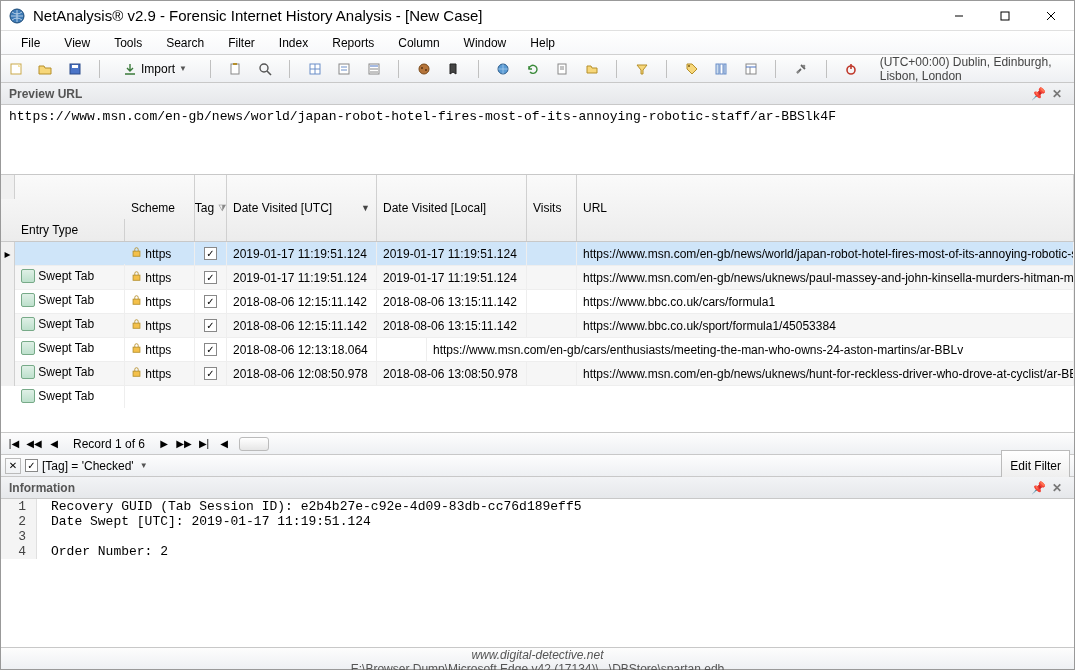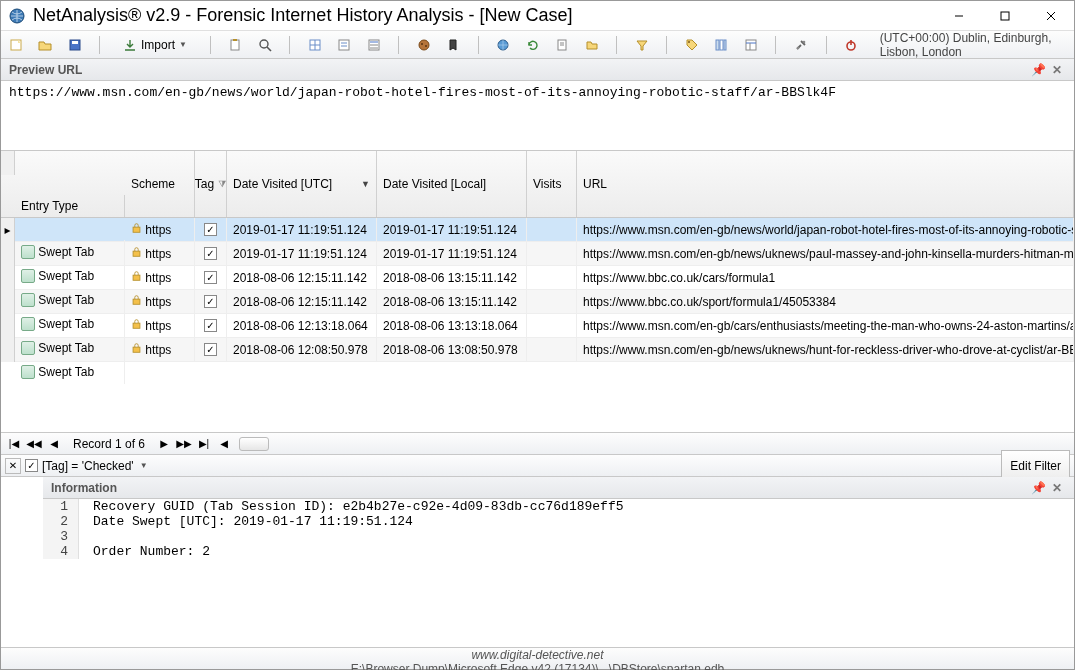--- a/index.html
+++ b/index.html
@@ -2,21 +2,21 @@
 <html><head>
 <meta charset="utf-8">
 <style>
 * { margin:0; padding:0; box-sizing:border-box; }
 body { font-family:"Segoe UI",Tahoma,sans-serif; font-size:12px; background:#fff; color:#000; }
 .window { width:1075px; height:670px; border:1px solid #999; display:flex; flex-direction:column; background:#fff; }
 
 
 .titlebar { height:30px; display:flex; align-items:center; background:#fff; border-bottom:1px solid #e0e0e0; }
 .titlebar .app-icon { width:16px; height:16px; margin:0 8px; }
-.titlebar .title { flex:1; font-size:18px; }
+.titlebar .title { flex:1; font-size:15px; }
 .titlebar .wbtn { width:46px; height:30px; display:flex; align-items:center; justify-content:center; cursor:pointer; }
 
 
 .menubar { height:24px; display:flex; align-items:center; background:linear-gradient(#fff,#f7f8fa); padding:0 8px; border-bottom:1px solid #d0d0d0; }
 .menubar span { padding:3px 12px; cursor:pointer; }
 
 
 .toolbar { height:28px; display:flex; align-items:center; background:linear-gradient(#fdfdfd,#eef0f3); border-bottom:1px solid #c8c8c8; padding:0 6px;gap:12px; }
 .tbtn { width:22px; height:22px; display:flex; align-items:center; justify-content:center; margin:0 1px; cursor:pointer; border-radius:3px; }
 .tbtn.wide { width:auto; padding:0 6px; }
@@ -75,21 +75,21 @@
 
 
 .ico { width:14px; height:14px; display:inline-block; }
 .tab-ico { border:1px solid #7a8; background:linear-gradient(#dff0e6,#bde0cc); border-radius:2px; }
 .lock-ico svg { width:11px; height:12px; }
 .chk { width:13px; height:13px; border:1px solid #888; background:#fff; display:flex; align-items:center; justify-content:center; font-size:10px; }
 .sort-arrow { font-size:9px; color:#444; }
 .funnel { font-size:9px; color:#888; }
 
 
-.info-wrap { height:170px; display:flex; flex-direction:column;margin-left:42px; }
+.info-wrap { height:170px; display:flex; flex-direction:column; }
 </style>
 </head>
 <body>
 
 <div class="window">
 
   <div class="titlebar">
     <svg class="app-icon" viewBox="0 0 16 16">
         <circle cx="8" cy="8" r="7" fill="#3c79b5" stroke="#1b4a77"></circle>
         <path d="M2 8 h12 M8 2 v12 M3 4 q5 4 10 0 M3 12 q5 -4 10 0" stroke="#cfe2f3" stroke-width="0.8" fill="none"></path>
@@ -106,20 +106,32 @@
         </svg>
       </div>
     <div class="wbtn">
         <svg width="10" height="10">
           <line x1="1" y1="1" x2="9" y2="9" stroke="#000"></line>
           <line x1="9" y1="1" x2="1" y2="9" stroke="#000"></line>
         </svg>
       </div>
   </div>
 
+  <div class="menubar">
+    <span>File</span>
+    <span>View</span>
+    <span>Tools</span>
+    <span>Search</span>
+    <span>Filter</span>
+    <span>Index</span>
+    <span>Reports</span>
+    <span>Column</span>
+    <span>Window</span>
+    <span>Help</span>
+  </div>
 
   <div class="toolbar">
     <div class="tbtn">
         <svg width="14" height="14">
           <rect x="2" y="2" width="10" height="10" fill="#fff" stroke="#caa94a"></rect>
           <path d="M9 2 l3 3 h-3 z" fill="#f4e2a4"></path>
         </svg>
       </div>
     <div class="tbtn">
         <svg width="14" height="14">
@@ -359,21 +371,20 @@
     <div class="col-handle"></div>
     <div class="cell col-entry"><span class="ico tab-ico"></span>&nbsp;Swept Tab</div>
     <div class="cell col-scheme"><span class="lock-ico"><svg viewBox="0 0 12 14">
                 <rect x="2" y="6" width="8" height="6" fill="#f4c04a" stroke="#b58f2a"></rect>
                 <path d="M4 6 v-2 a2 2 0 0 1 4 0 v2" fill="none" stroke="#b58f2a"></path>
               </svg></span>&nbsp;https</div>
     <div class="cell col-tag">
             <div class="chk">✓</div>
           </div>
     <div class="cell col-dutc">2018-08-06 12:13:18.064</div>
-    <div class="cell col-dloc">2018-08-06 13:13:18.064</div>
     <div class="cell col-visits"></div>
     <div class="cell col-url">https://www.msn.com/en-gb/cars/enthusiasts/meeting-the-man-who-owns-24-aston-martins/ar-BBLv</div>
         </div>
         <div class="row alt">
     <div class="col-handle"></div>
     <div class="cell col-entry"><span class="ico tab-ico"></span>&nbsp;Swept Tab</div>
     <div class="cell col-scheme"><span class="lock-ico"><svg viewBox="0 0 12 14">
                 <rect x="2" y="6" width="8" height="6" fill="#f4c04a" stroke="#b58f2a"></rect>
                 <path d="M4 6 v-2 a2 2 0 0 1 4 0 v2" fill="none" stroke="#b58f2a"></path>
               </svg></span>&nbsp;https</div>

